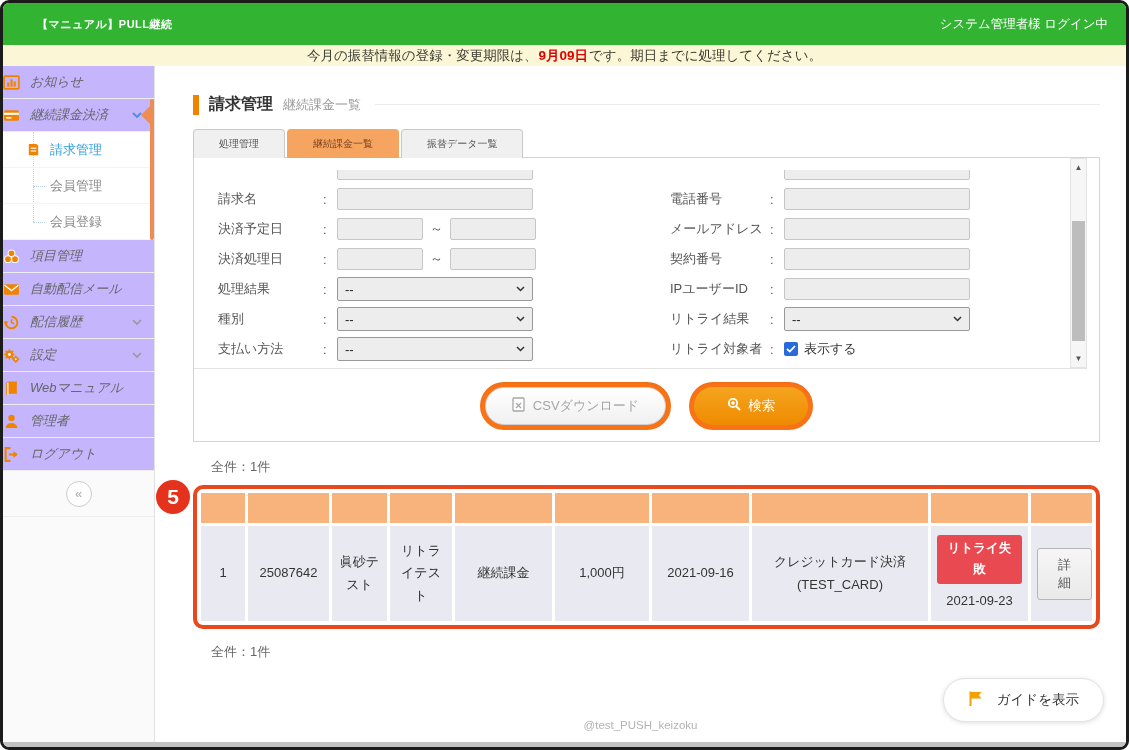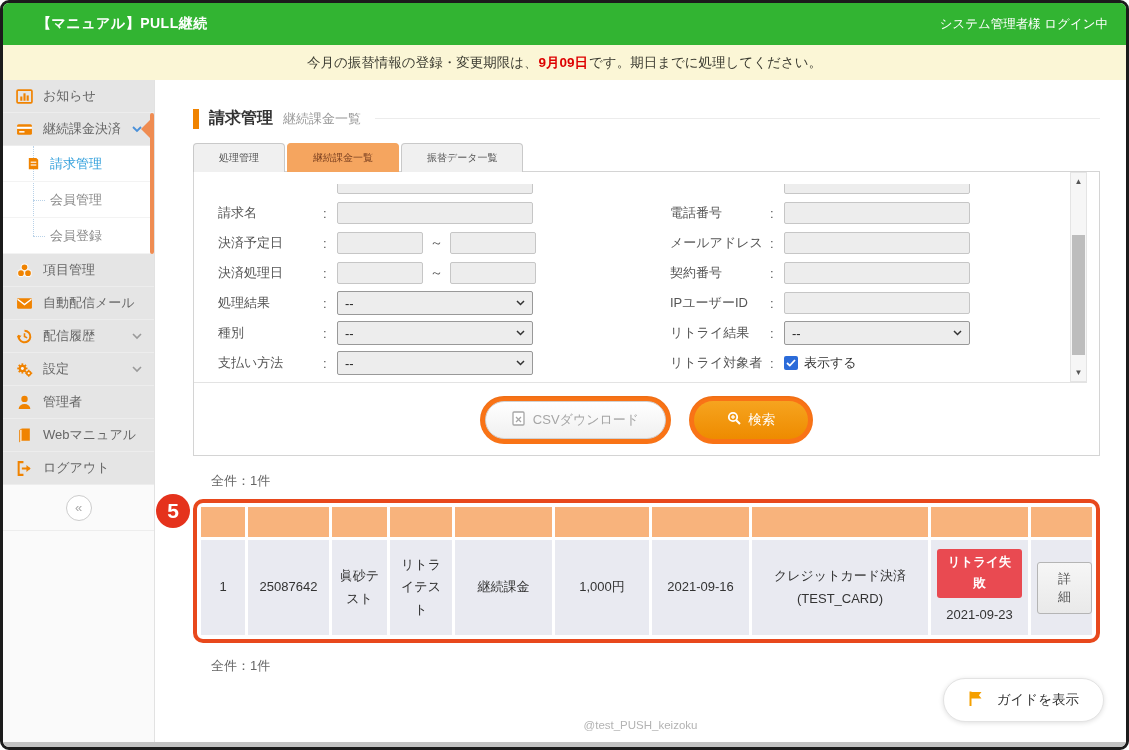--- a/index.html
+++ b/index.html
@@ -4,35 +4,35 @@
 <style>
   * { margin:0; padding:0; box-sizing:border-box; }
   html,body { background:#fff; }
   body { font-family:"Liberation Sans","DejaVu Sans",sans-serif; }
   .page { width:1129px; height:750px; border:3px solid #1b1b1b; border-radius:9px; overflow:hidden;
           display:flex; flex-direction:column; background:#fff; position:relative; }
 
   
   .topbar { height:42px; background:#32b432; display:flex; align-items:center; justify-content:space-between;
             padding:0 18px 0 34px; flex:0 0 auto; }
-  .topbar .app-title { color:#fff; font-size:14px; font-weight:bold; letter-spacing:.5px; }
+  .topbar .app-title { color:#fff; font-size:11px; font-weight:bold; letter-spacing:.5px; }
   .topbar .login-status { color:#fff; font-size:12.5px; }
-  .notice { height:35px; background:#fbf6d6; display:flex; align-items:center; justify-content:center;
+  .notice { height:21px; background:#fbf6d6; display:flex; align-items:center; justify-content:center;
             font-size:13.5px; color:#3c3c32; flex:0 0 auto; }
   .notice .deadline { color:#dd0000; font-weight:bold; margin:0 1px; }
 
   
   .body { flex:1; display:flex; min-height:0; }
   .sidebar { width:152px; background:#fafafa; border-right:1px solid #e2e2e2; flex:0 0 auto; font-size:13px; }
   .main { flex:1; background:#fff; position:relative; padding:0 26px 0 38px; overflow:hidden; }
   .bottom-strip { height:5px; background:#c2c2c2; flex:0 0 auto; }
 
   
-  .s-item { height:33px; display:flex; align-items:center; gap:10px; padding-left:13px;
-            border-bottom:1px solid #ededed; color:#666; cursor:pointer; background:#e5e5e5; }
+  .s-item { height:33px; display:flex; align-items:center; gap:10px; 
+            border-bottom:1px solid #ededed; color:#666; cursor:pointer; background:#c4b5fd;font-style:italic; }
   .s-icon { width:17px; height:17px; display:inline-flex; align-items:center; justify-content:center; flex:0 0 auto; }
   .s-chev { margin-left:auto; margin-right:12px; display:inline-flex; }
   .s-group { position:relative; }
   .s-group::after { content:''; position:absolute; right:0; top:0; bottom:0; width:4px; background:#ef8c52; border-radius:3px; }
   .group-arrow { position:absolute; right:2px; top:5px; width:0; height:0;
                  border-top:11px solid transparent; border-bottom:11px solid transparent;
                  border-right:11px solid #ef8c52; border-radius:4px; }
   .s-sub { background:#fff; position:relative; }
   .s-sub::before { content:''; position:absolute; left:30px; top:0; bottom:18px; border-left:1px dotted #b9d2e8; }
   .s-subitem { height:36px; display:flex; align-items:center; padding-left:47px; color:#8a8a8a;
@@ -248,36 +248,36 @@
         <span class="s-chev">
           <svg width="10" height="7" viewBox="0 0 10 7">
               <polyline points="1,1 5,5 9,1" fill="none" stroke="#9a9a9a" stroke-width="1.6"></polyline>
             </svg>
         </span>
       </div>
 
       <div class="s-item">
         <span class="s-icon">
           <svg width="17" height="17" viewBox="0 0 16 16">
-              <circle cx="8" cy="4.6" r="3" fill="#f08300"></circle>
-              <path d="M2.5 14 a5.5 4.6 0 0 1 11 0 z" fill="#f08300"></path>
-            </svg>
-        </span>
-        <span>管理者</span>
-      </div>
-
-      <div class="s-item">
-        <span class="s-icon">
-          <svg width="17" height="17" viewBox="0 0 16 16">
               <path d="M3 3 q1 -1.5 3 -1.5 h7 v11.5 h-7 q-2 0 -3 1.5 z" fill="#f08300"></path>
               <path d="M3 3 v11.5" stroke="#fff" stroke-width="0"></path>
               <path d="M4.6 2.6 v11" stroke="#fff" stroke-width="1.1"></path>
             </svg>
         </span>
         <span>Webマニュアル</span>
+      </div>
+
+      <div class="s-item">
+        <span class="s-icon">
+          <svg width="17" height="17" viewBox="0 0 16 16">
+              <circle cx="8" cy="4.6" r="3" fill="#f08300"></circle>
+              <path d="M2.5 14 a5.5 4.6 0 0 1 11 0 z" fill="#f08300"></path>
+            </svg>
+        </span>
+        <span>管理者</span>
       </div>
 
       <div class="s-item">
         <span class="s-icon">
           <svg width="17" height="17" viewBox="0 0 16 16">
               <path d="M7 2 h-4.5 v12 h4.5" fill="none" stroke="#f08300" stroke-width="1.9"></path>
               <line x1="5.5" y1="8" x2="13" y2="8" stroke="#f08300" stroke-width="1.9"></line>
               <polygon points="13.8,8 9.8,4.8 9.8,11.2" fill="#f08300"></polygon>
             </svg>
         </span>

